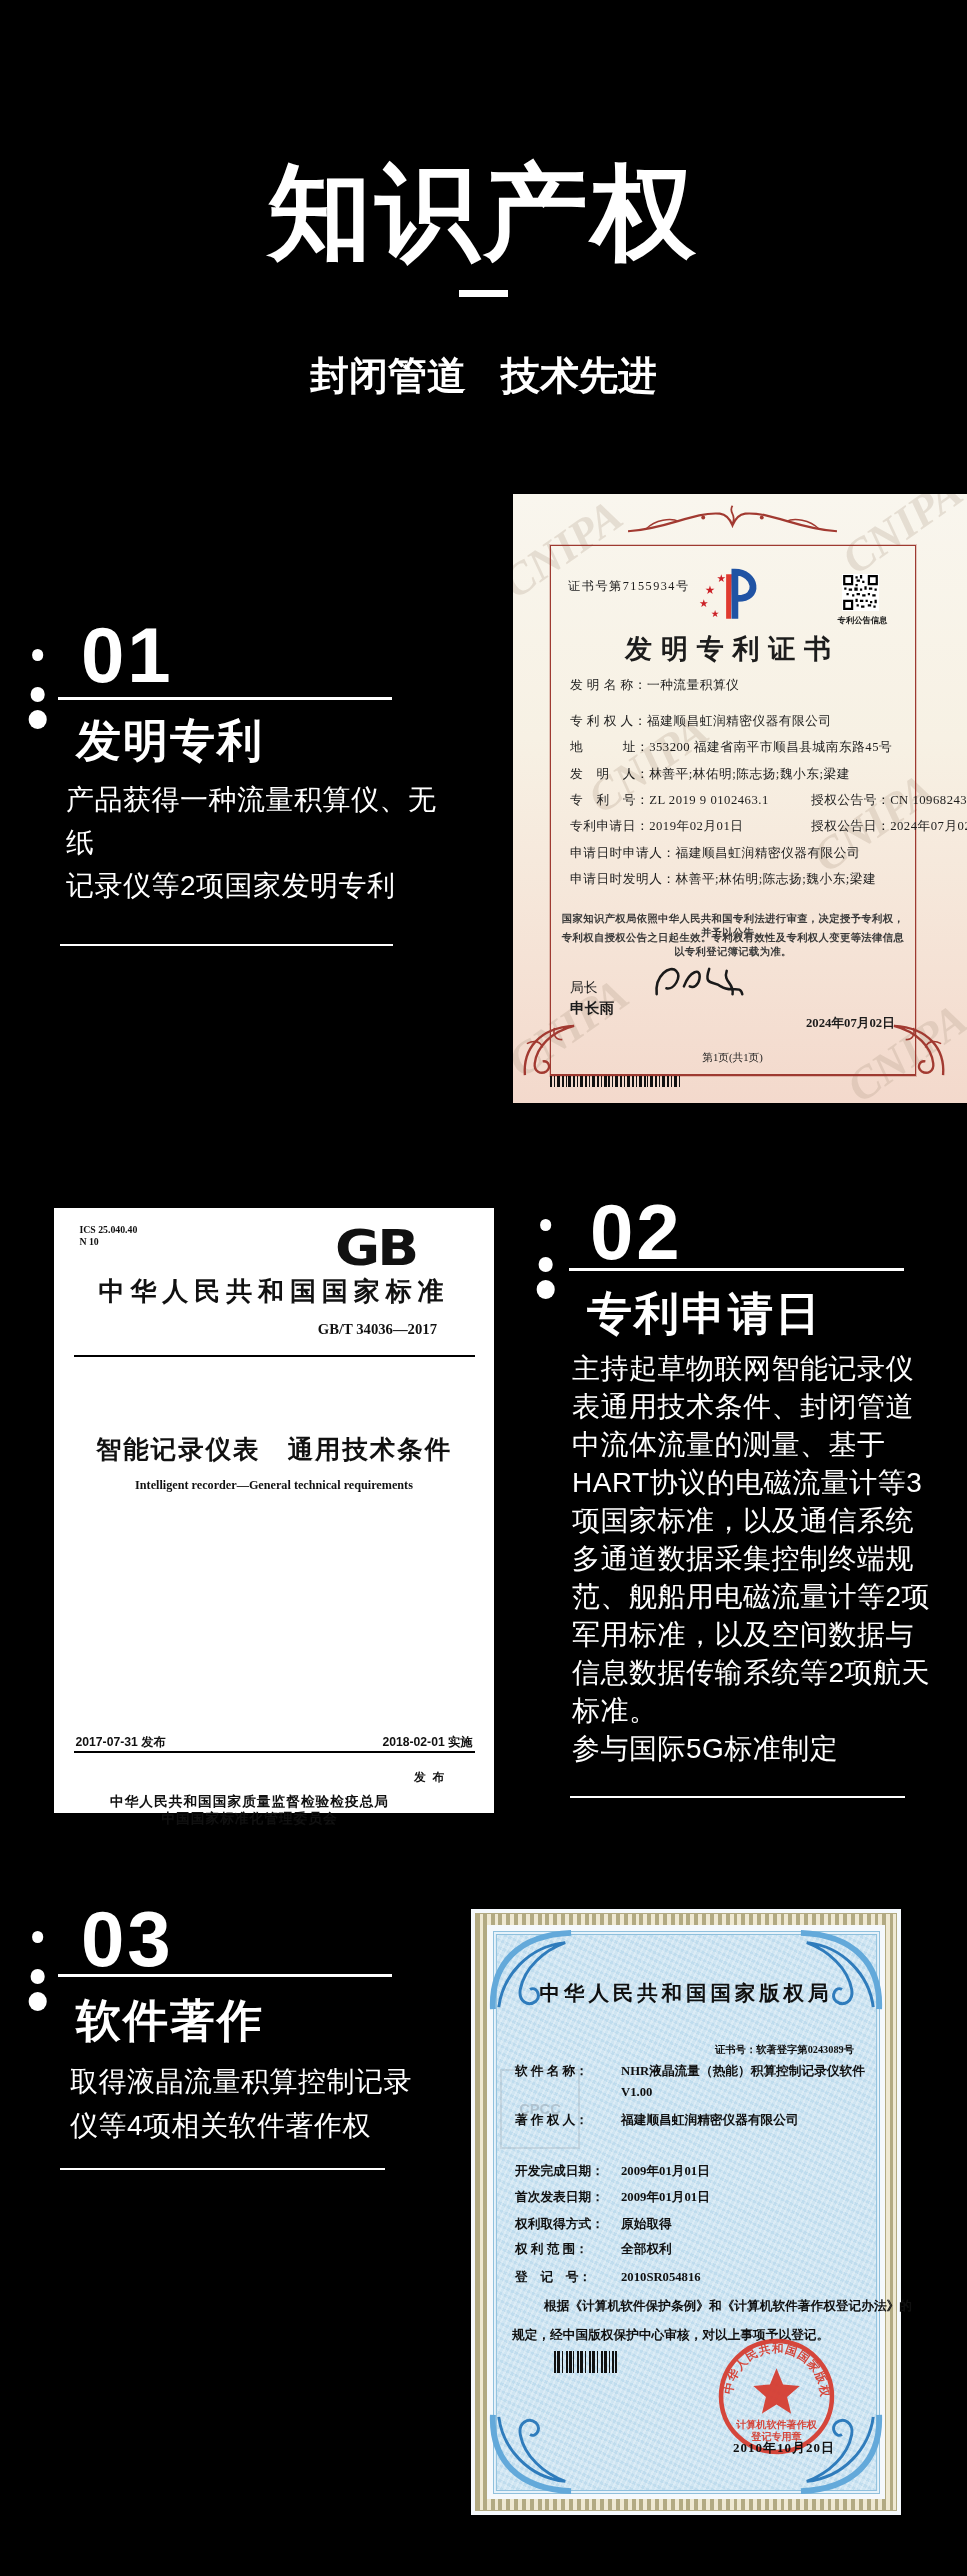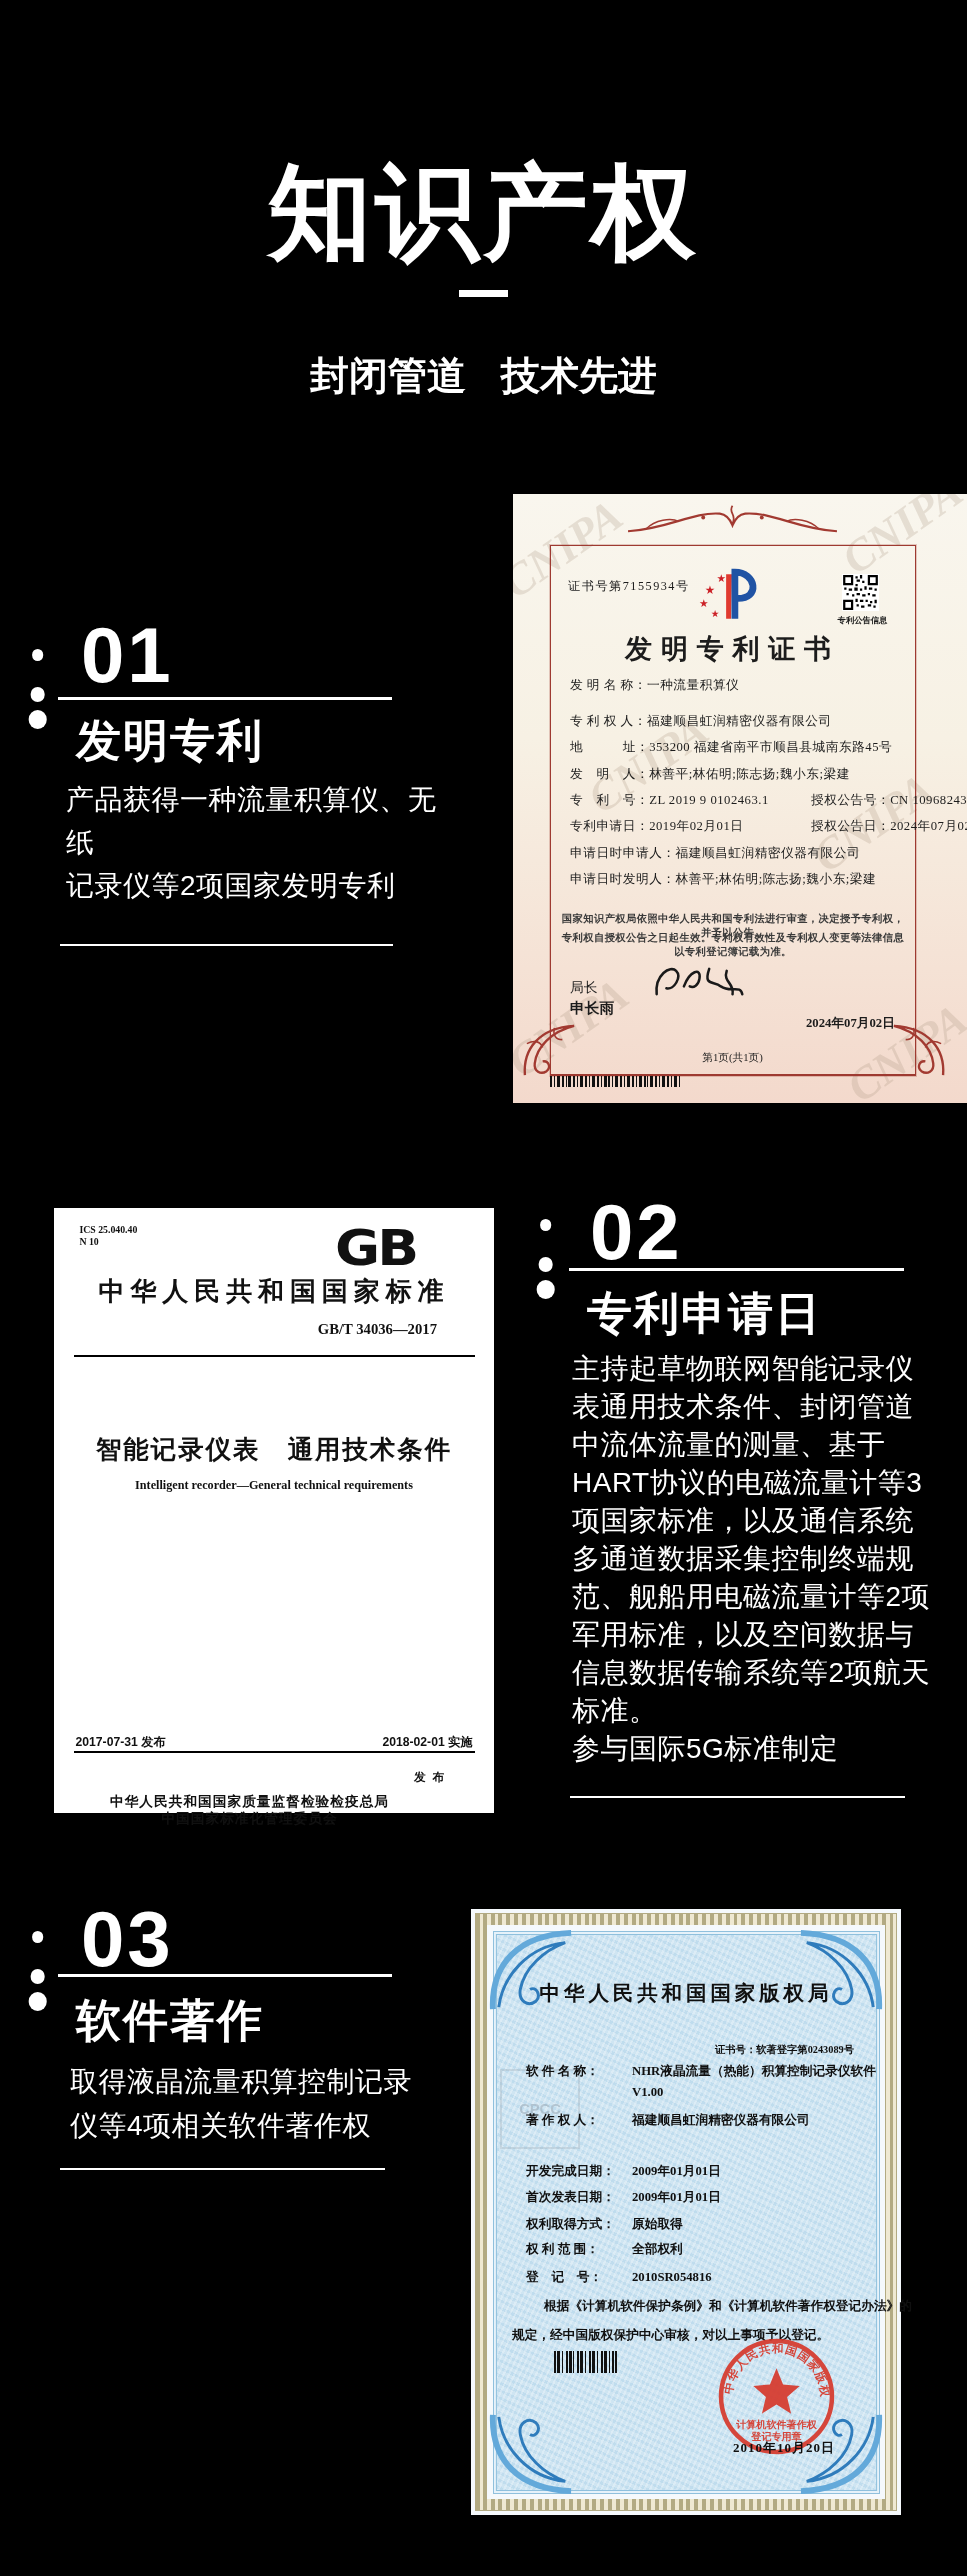--- a/index.html
+++ b/index.html
@@ -77,21 +77,21 @@
       box-shadow:0 0 0 1px #b2aa82; }
   #copyright .panel { position:absolute; inset:21.5px;
       background:repeating-linear-gradient(115deg,rgba(255,255,255,0.28) 0 2px,transparent 2px 4.9px),
                  repeating-linear-gradient(25deg,rgba(110,175,215,0.16) 0 2.9px,transparent 2.9px 6.8px),#cfe5f2;
       box-shadow:inset 0 0 0 1px #8fc0dd, inset 0 0 0 2.9px #e6f2fa, inset 0 0 0 3.9px #8fc0dd; }
   #copyright .c-t1 { position:absolute; left:0; top:70px; width:430px; text-align:center;
                      font-size:20.5px; font-weight:bold; letter-spacing:3.9px; }
   #copyright .c-t2 { position:absolute; left:0; top:100px; width:430px; text-align:center;
                      font-size:25.4px; font-weight:bold; letter-spacing:3.9px; }
   #copyright .c-no { position:absolute; right:47px; top:134px; font-size:10.3px; font-weight:bold; }
-  .crow { position:absolute; left:55px; font-size:12.7px; font-weight:bold; white-space:nowrap; }
+  .crow { position:absolute; left:44px; font-size:12.7px; font-weight:bold; white-space:nowrap; }
   .crow .clabel { display:inline-block; width:106px; }
   #copyright .c-stmt { position:absolute; font-size:12.7px; font-weight:bold; white-space:nowrap; }
   #copyright .c-barcode { position:absolute; left:83px; top:442px; width:63px; height:21.5px;
       background:repeating-linear-gradient(90deg,#111 0 2px,transparent 2px 2.9px,#111 2.9px 5.9px,transparent 5.9px 7.8px,#111 7.8px 8.8px,transparent 8.8px 11.7px); }
   #copyright .c-date { position:absolute; left:262px; top:530px; font-size:13px; font-weight:bold; letter-spacing:1px; }
   #copyright .cpcc { position:absolute; left:29px; top:160px; width:76px; height:76px; border-radius:0;
       border:2.9px solid rgba(160,175,185,0.35); color:rgba(150,165,178,0.55);
       font:bold 14.7px "Liberation Sans",sans-serif; display:flex; align-items:center; justify-content:center; }
 </style>
 </head>

